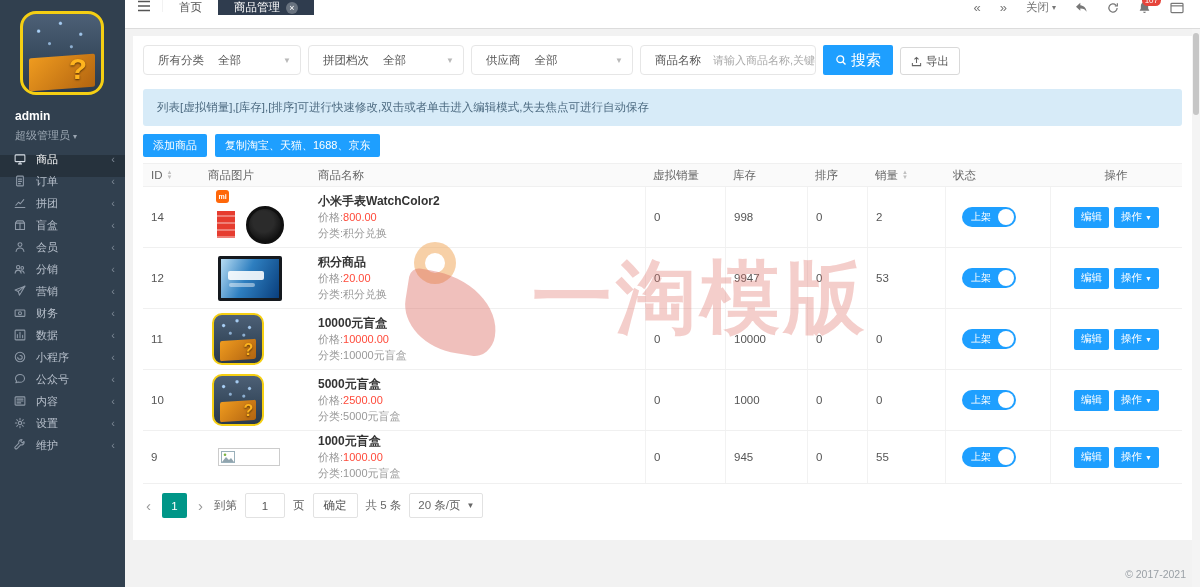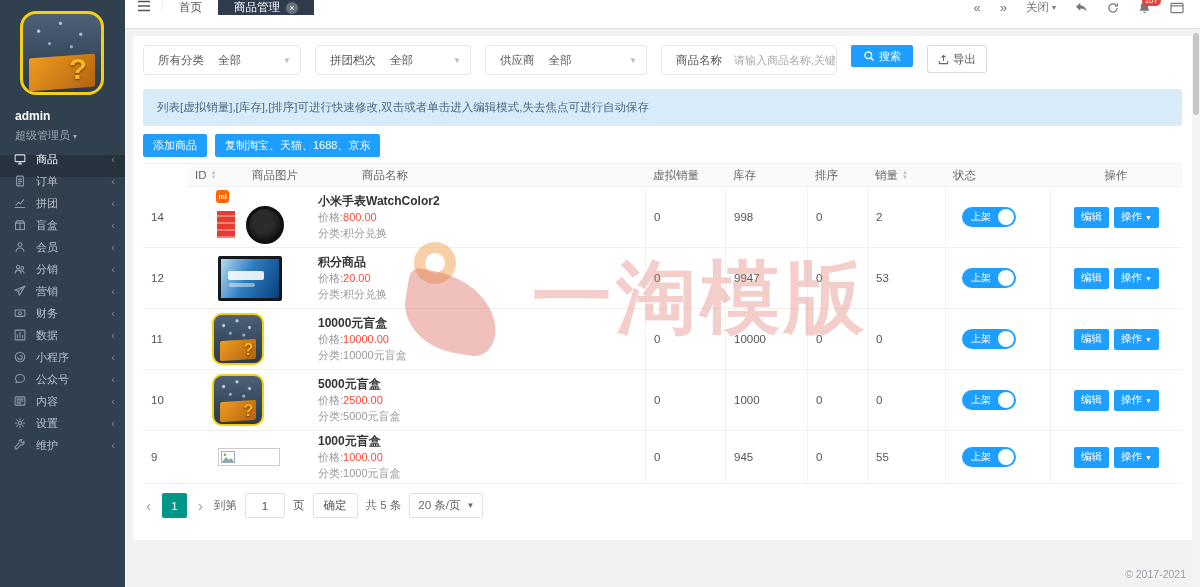--- a/index.html
+++ b/index.html
@@ -44,40 +44,40 @@
   .tb-ic .caret { font-size:8px; }
   .bell-wrap { position:relative; cursor:pointer; }
   .bell-badge { position:absolute; top:-6px; right:-10px; background:#e6443b; color:#fff; font-size:8px; padding:1px 3px; border-radius:7px; line-height:9px; }
 
   
   .card { position:absolute; left:133px; top:36px; width:1059px; height:504px; background:#fff; z-index:1; }
   .ct-tabs { height:27px; display:flex; align-items:stretch; border-bottom:1px solid #f0f0f0; padding:0 4px; }
   .ct-tab { display:flex; align-items:center; padding:0 11px; font-size:11.5px; color:#333; cursor:pointer; border-bottom:2px solid transparent; }
   .ct-tab.active { color:#1E9FFF; border-bottom-color:#1E9FFF; }
 
-  .filter-row { display:flex; align-items:flex-start; gap:14px; padding:9px 10px 7px; }
+  .filter-row { display:flex; align-items:flex-end; gap:7px; padding:9px 10px 7px; }
   .fgroup { display:flex; align-items:center; height:30px; border:1px solid #e6e6e6; border-radius:4px; font-size:11.5px; color:#555; cursor:pointer; }
   .flabel { padding:0 12px 0 14px; white-space:nowrap; }
   .fval { flex:1; padding-left:2px; }
   .fcaret { color:#b9b9b9; font-size:8px; padding:0 9px 0 6px; }
   .fg-cat { width:158px; } .fg-tier { width:156px; } .fg-sup { width:162px; } .fg-name { width:176px; }
   .fg-name input { border:none; outline:none; width:102px; font-size:11px; color:#333; }
   .fg-name input::placeholder { color:#a9a9a9; }
-  .btn-search { display:flex; align-items:center; gap:4px; height:22px; padding:0 12px; background:#1E9FFF; color:#fff; border:none; border-radius:2px; font-size:11px; cursor:pointer; }
+  .btn-search { display:flex; align-items:center; gap:4px; height:30px; padding:0 12px; background:#1E9FFF; color:#fff; border:none; border-radius:2px; font-size:15px; cursor:pointer; }
   .btn-export { display:flex; align-items:center; gap:4px; height:28px; padding:8px 10px; background:#fff; color:#555; border:1px solid #d9d9d9; border-radius:3px; font-size:11.5px; cursor:pointer; }
 
   .notice { margin:7px 10px; background:#d7ebf8; border-radius:3px; color:#4c6a80; font-size:11.5px; padding:11px 14px; }
 
   .actions { display:flex; gap:8px; margin:8px 10px 6px; }
   .btn-blue { height:23px; padding:0 10px; background:#1E9FFF; color:#fff; border:none; border-radius:2px; font-size:11px; cursor:pointer; }
 
   
   .table { margin:2px 10px 0; border-top:1px solid #f0f0f0; }
   .tr { display:flex; align-items:stretch; border-bottom:1px solid #f0f0f0; min-height:61px; }
-  .tr.head { min-height:23px; background:#fafafa;margin-left:44px; }
+  .tr.head { min-height:23px; background:#fafafa; }
   .td { display:flex; align-items:center; font-size:11.5px; color:#555; padding:2px 0 2px 8px; }
   .head .td { color:#666; }
   .col-id { width:57px; } .col-img { width:110px; } .col-name { flex:1; }
   .col-virt { width:80px; } .col-stock { width:82px; } .col-sort { width:60px; }
   .col-sales { width:78px; } .col-status { width:105px; } .col-ops { width:132px; }
   .tr .col-virt,.tr .col-stock,.tr .col-sort,.tr .col-sales,.tr .col-status,.tr .col-ops { border-left:1px solid #f2f2f2; }
   .tr.head .col-virt,.tr.head .col-stock,.tr.head .col-sort,.tr.head .col-sales,.tr.head .col-status,.tr.head .col-ops { border-left:none; }
   .col-ops { justify-content:center; gap:5px; padding-left:0; }
   .head .col-ops { justify-content:center; }
   .sort-ic { display:inline-flex; flex-direction:column; margin-left:4px; color:#c0c0c0; font-size:6px; line-height:5px; cursor:pointer; }

